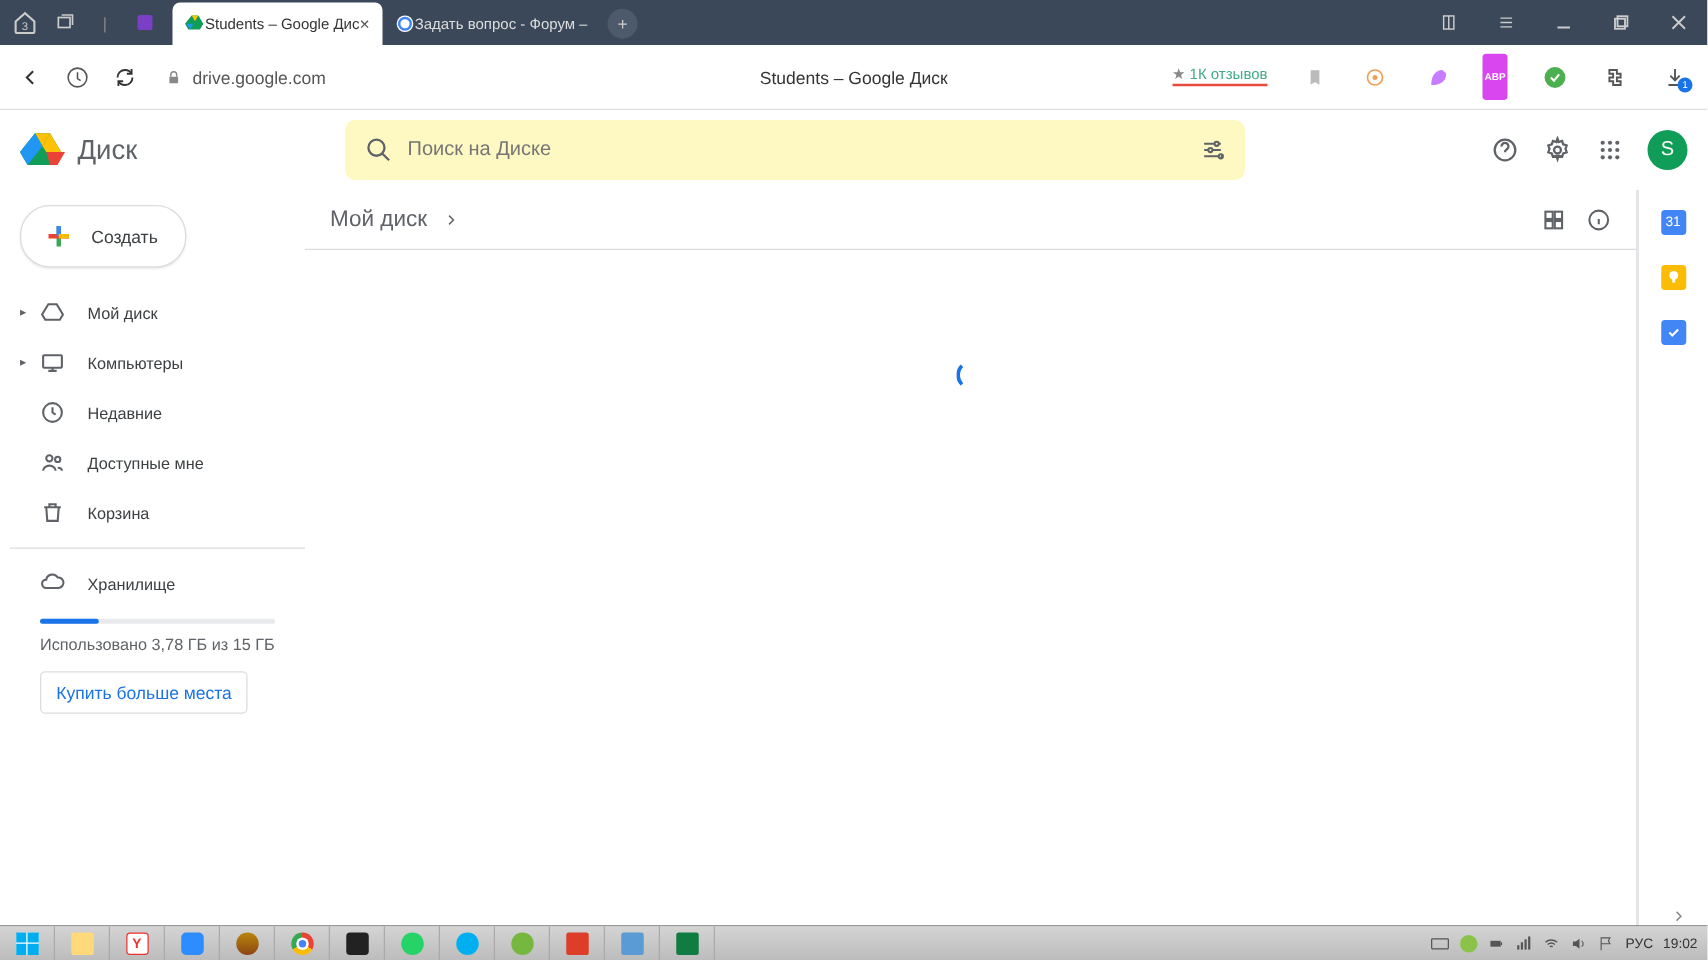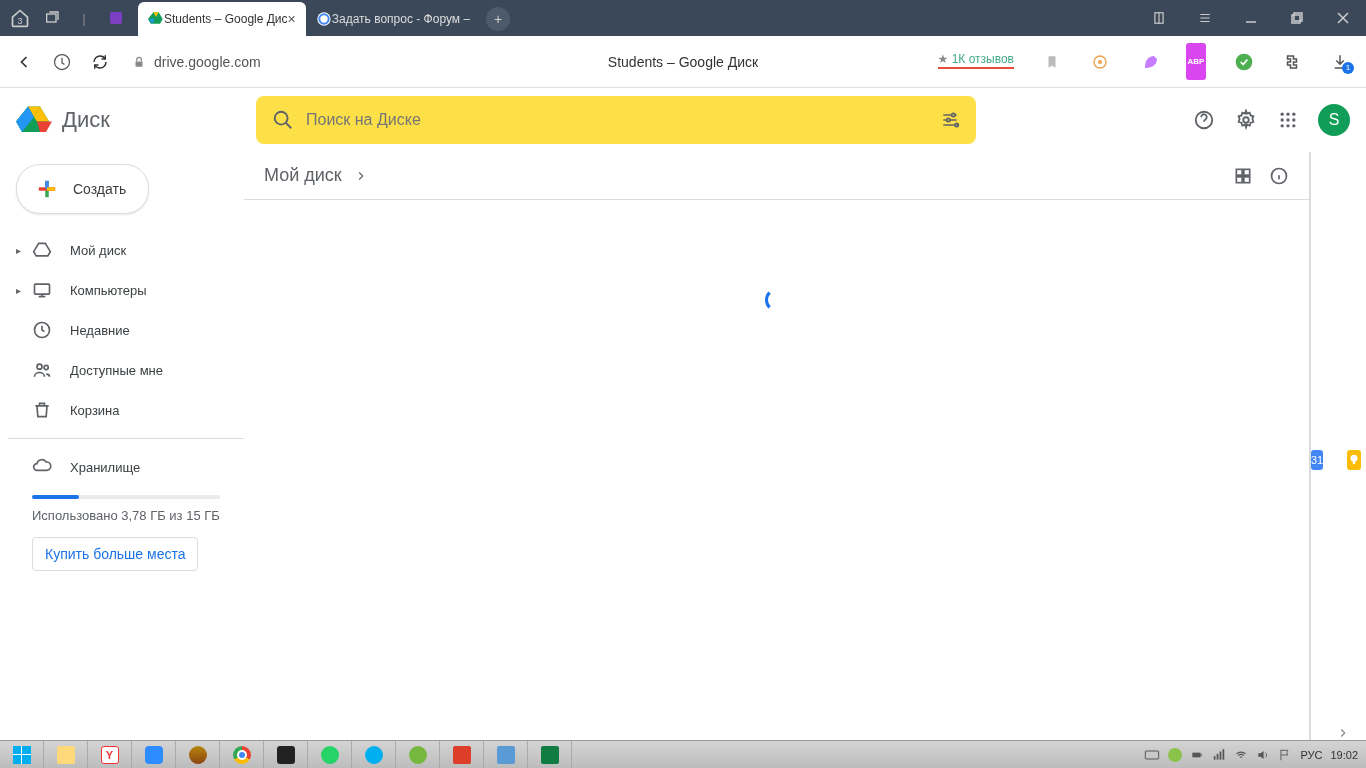--- a/index.html
+++ b/index.html
@@ -31,21 +31,21 @@
 .page-title-center { position: absolute; left: 50%; transform: translateX(-50%); font-size: 14px; color: #333; }
 .addr-right { display: flex; align-items: flex-start; gap: 28px; padding-right: 8px; }
 .reviews { font-size: 12px; color: #4a8; border-bottom: 2px solid #e74c3c; padding-bottom: 1px; }
 .ext-icon { width: 20px; height: 20px; display: flex; align-items: center; justify-content: center; font-size: 14px; }
 
 
 .drive-header { height: 64px; display: flex; align-items: center; padding: 0 16px; gap: 12px; }
 .drive-logo { display: flex; align-items: center; gap: 10px; width: 228px; }
 .drive-logo-icon { width: 36px; height: 36px; }
 .drive-logo-text { font-size: 22px; color: #5f6368; }
-.search-box { flex: 1; max-width: 720px; height: 48px; background: #fde047; border-radius: 8px; display: flex; align-items: center; padding: 0 16px; gap: 12px; }
+.search-box { flex: 1; max-width: 720px; height: 48px; background: #fef9c3; border-radius: 8px; display: flex; align-items: center; padding: 0 16px; gap: 12px; margin-left: 20px; }
 .search-box .search-icon { color: #5f6368; font-size: 20px; }
 .search-box input { border: none; background: none; outline: none; font-size: 16px; color: #5f6368; flex: 1; }
 .search-box .tune { color: #5f6368; font-size: 18px; }
 .header-right { margin-left: auto; display: flex; align-items: center; gap: 18px; }
 .hdr-icon { color: #5f6368; font-size: 20px; width: 24px; height: 24px; display: flex; align-items: center; justify-content: center; }
 .avatar { width: 32px; height: 32px; border-radius: 50%; background: #0f9d58; color: #fff; display: flex; align-items: center; justify-content: center; font-size: 16px; }
 
 
 .drive-body { display: flex; height: calc(100% - 36px - 40px - 64px - 28px); }
 .sidebar { width: 244px; padding: 8px 0 8px 8px; }
@@ -74,21 +74,21 @@
 
 .details-pane { width: 328px; display: flex; flex-direction: column; align-items: center; padding-top: 40px; }
 .details-img { width: 140px; height: 140px; position: relative; margin-bottom: 30px; }
 .sphere-outer { position: absolute; width: 110px; height: 110px; border-radius: 50%; background: radial-gradient(circle at 35% 30%, #ffd54f, #fbc02d); top: 10px; left: 15px; }
 .sphere-cut { position: absolute; width: 80px; height: 80px; border-radius: 50%; background: radial-gradient(circle at 35% 30%, #ef5350, #c62828); top: 22px; left: 30px; }
 .sphere-mid { position: absolute; width: 50px; height: 50px; border-radius: 50%; background: radial-gradient(circle at 35% 30%, #42a5f5, #1565c0); top: 36px; left: 45px; }
 .sphere-core { position: absolute; width: 18px; height: 18px; border-radius: 50%; background: radial-gradient(circle at 35% 30%, #66bb6a, #2e7d32); top: 52px; left: 61px; }
 .sphere-shadow { position: absolute; width: 110px; height: 18px; border-radius: 50%; background: #eee; top: 135px; left: 15px; }
 .details-text { font-size: 13px; color: #5f6368; text-align: center; padding: 0 20px; }
 
-.side-rail { width: 56px; border-left: 1px solid #dadce0; display: flex; flex-direction: row; align-items: center; padding-top: 16px; gap: 24px; }
+.side-rail { width: 56px; border-left: 1px solid #dadce0; display: flex; flex-direction: column; align-items: center; padding-top: 16px; gap: 24px; }
 .rail-icon { width: 20px; height: 20px; border-radius: 3px; display: flex; align-items: center; justify-content: center; font-size: 11px; color: #fff; }
 
 
 .taskbar { height: 28px; background: linear-gradient(#d4d4d4, #bcbcbc); display: flex; align-items: center; position: absolute; bottom: 0; left: 0; right: 0; border-top: 1px solid #999; }
 .task-item { width: 44px; height: 28px; display: flex; align-items: center; justify-content: center; border-right: 1px solid #aaa; }
 .task-item .ti-icon { width: 18px; height: 18px; border-radius: 2px; }
 .tray { margin-left: auto; display: flex; align-items: center; gap: 8px; padding-right: 8px; font-size: 11px; color: #333; }
 .tray-icon { font-size: 12px; color: #555; }
 
 svg { display: block; }

